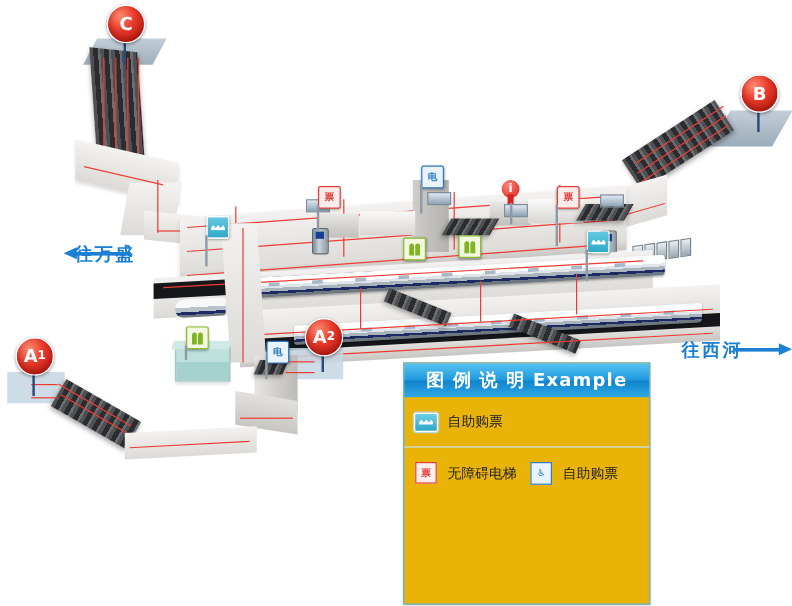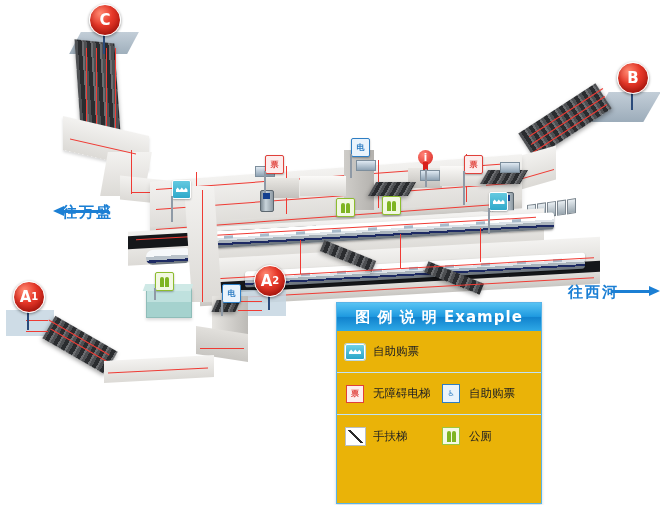--- a/index.html
+++ b/index.html
@@ -345,33 +345,16 @@
         <div class="ltx">无障碍电梯</div>
       </div>
       <div class="lcell">
         <div class="lic">
             <div class="ic-lift">♿</div>
           </div>
         <div class="ltx">自助购票</div>
       </div>
     </div>
 
-    <div class="lrow">
-      <div class="lcell">
-        <div class="lic">
-            <div class="ic-esc"></div>
-          </div>
-        <div class="ltx">手扶梯</div>
-      </div>
-      <div class="lcell">
-        <div class="lic">
-            <div class="ic-wc">
-              <b></b>
-              <b></b>
-            </div>
-          </div>
-        <div class="ltx">公厕</div>
-      </div>
-    </div>
 
   </div>
 
 </div>
 
 </body></html>

